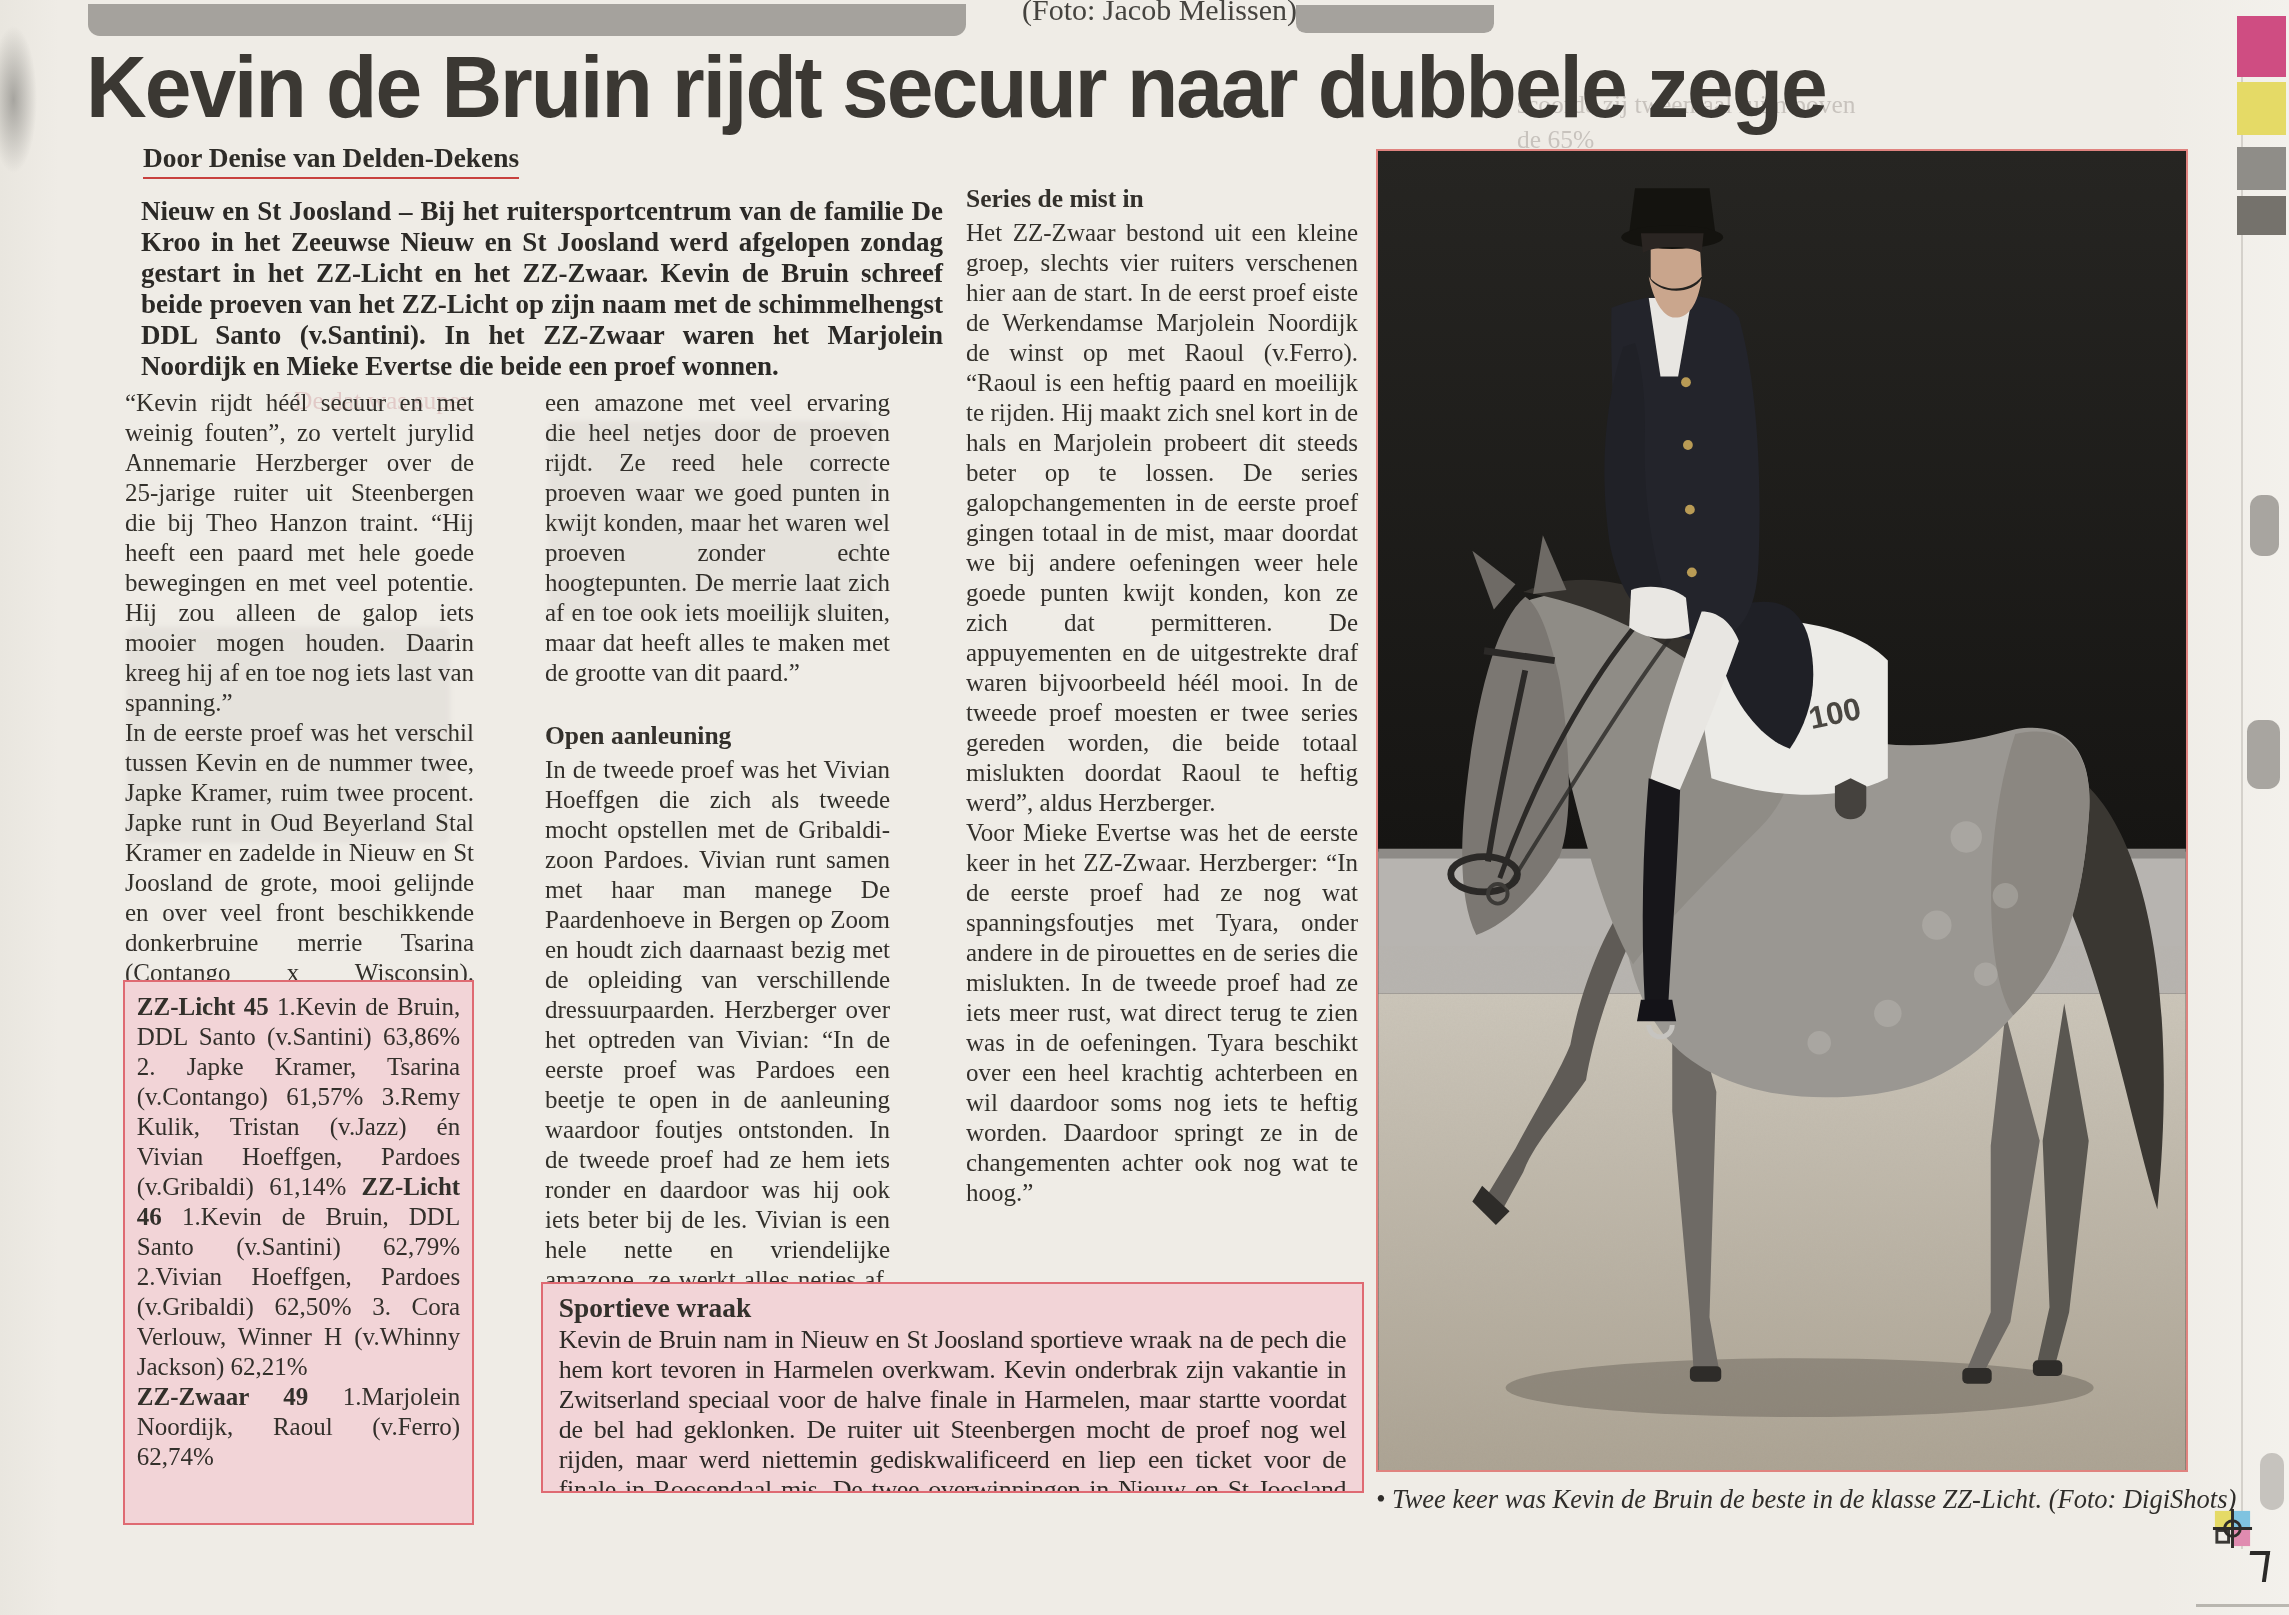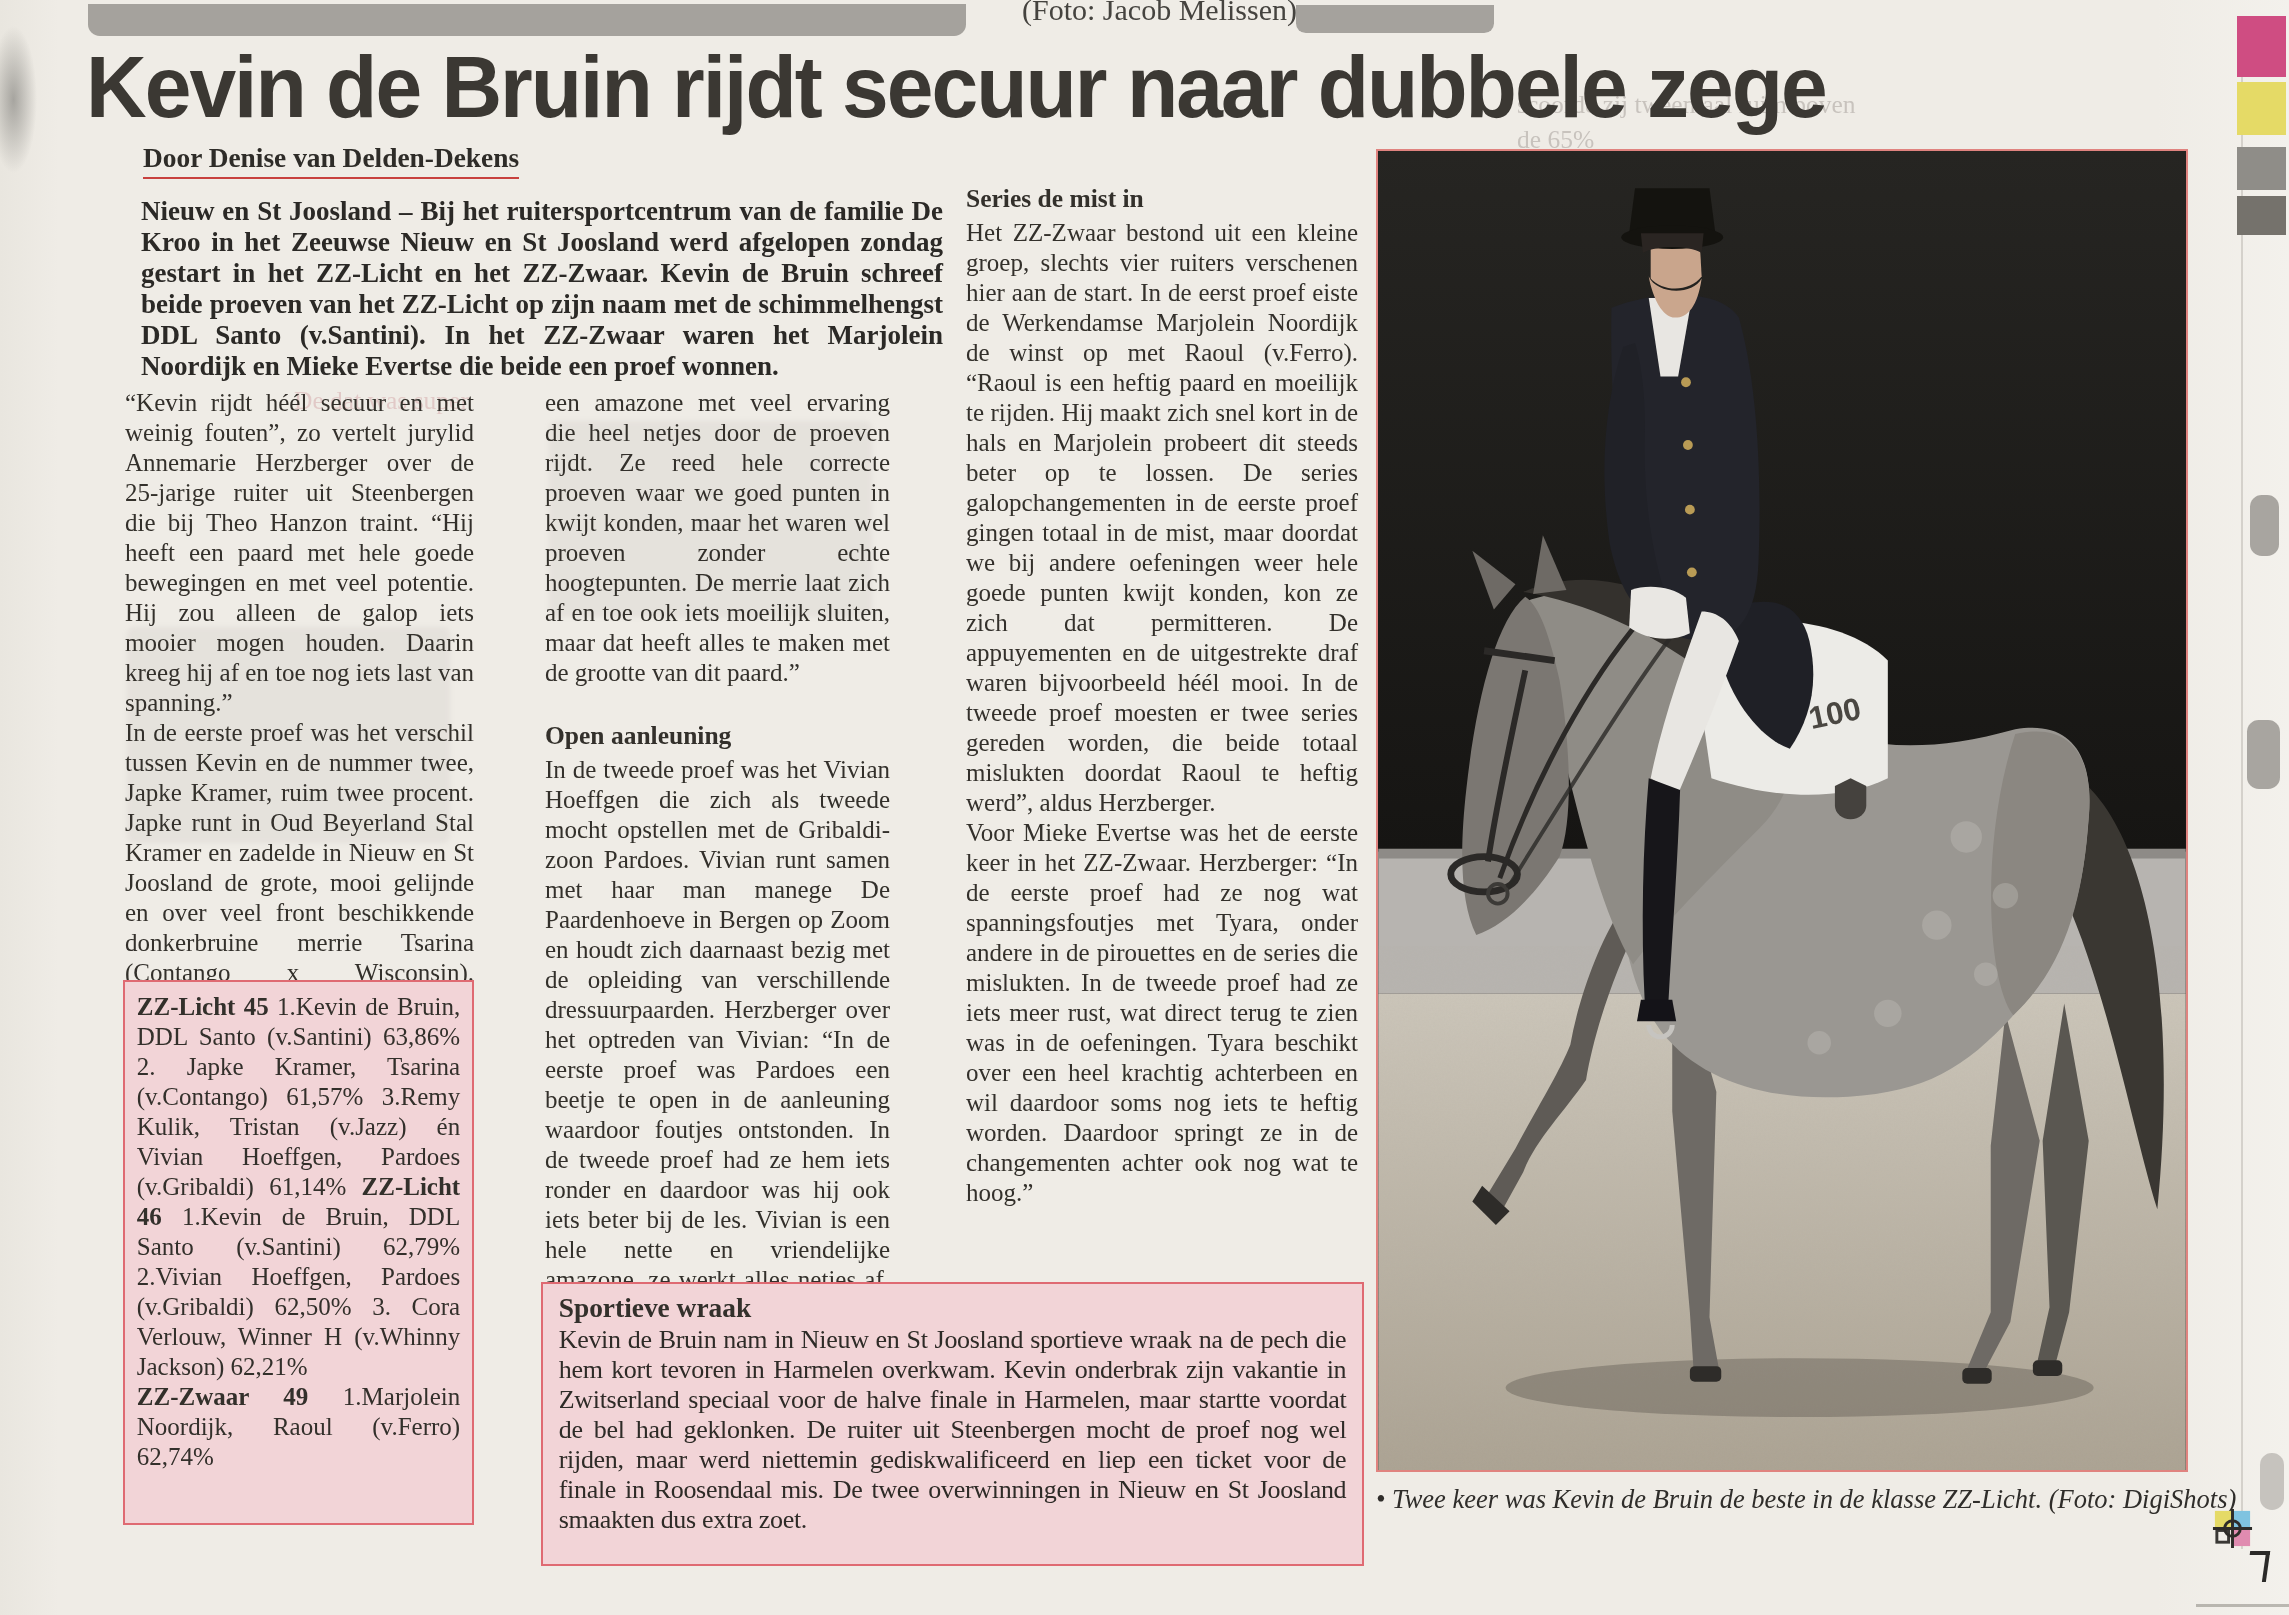--- a/index.html
+++ b/index.html
@@ -84,21 +84,21 @@
     <h3>Open aanleuning</h3>
     <p>In de tweede proef was het Vivian Hoeffgen die zich als tweede mocht opstellen met de Gribaldi-zoon Pardoes. Vivian runt samen met haar man manege De Paardenhoeve in Bergen op Zoom en houdt zich daarnaast bezig met de opleiding van verschillende dressuurpaarden. Herzberger over het optreden van Vivian: “In de eerste proef was Pardoes een beetje te open in de aanleuning waardoor foutjes ontstonden. In de tweede proef had ze hem iets ronder en daardoor was hij ook iets beter bij de les. Vivian is een hele nette en vriendelijke amazone, ze werkt alles netjes af. Pardoes is een leuk paard met mogelijkheden.”</p>
   </div>
 
   <div class="abs col" style="left:966px;top:184px;width:392px;">
     <h3 class="first">Series de mist in</h3>
     <p>Het ZZ-Zwaar bestond uit een kleine groep, slechts vier ruiters verschenen hier aan de start. In de eerst proef eiste de Werkendamse Marjolein Noordijk de winst op met Raoul (v.Ferro). “Raoul is een heftig paard en moeilijk te rijden. Hij maakt zich snel kort in de hals en Marjolein probeert dit steeds beter op te lossen. De series galopchangementen in de eerste proef gingen totaal in de mist, maar doordat we bij andere oefeningen weer hele goede punten kwijt konden, kon ze zich dat permitteren. De appuyementen en de uitgestrekte draf waren bijvoorbeeld héél mooi. In de tweede proef moesten er twee series gereden worden, die beide totaal mislukten doordat Raoul te heftig werd”, aldus Herzberger.</p>
     <p>Voor Mieke Evertse was het de eerste keer in het ZZ-Zwaar. Herzberger: “In de eerste proef had ze nog wat spanningsfoutjes met Tyara, onder andere in de pirouettes en de series die mislukten. In de tweede proef had ze iets meer rust, wat direct terug te zien was in de oefeningen. Tyara beschikt over een heel krachtig achterbeen en wil daardoor soms nog iets te heftig worden. Daardoor springt ze in de changementen achter ook nog wat te hoog.”</p>
   </div>
 
-  <div class="abs pinkbox story" style="left:541px;top:1282px;width:823px;height:284px;">
+  <div class="abs pinkbox story" style="left:541px;top:1282px;width:823px;height:211px;">
     <div class="title">Sportieve wraak</div>
     <p class="body">Kevin de Bruin nam in Nieuw en St Joosland sportieve wraak na de pech die hem kort tevoren in Harmelen overkwam. Kevin onderbrak zijn vakantie in Zwitserland speciaal voor de halve finale in Harmelen, maar startte voordat de bel had geklonken. De ruiter uit Steenbergen mocht de proef nog wel rijden, maar werd niettemin gediskwalificeerd en liep een ticket voor de finale in Roosendaal mis. De twee overwinningen in Nieuw en St Joosland smaakten dus extra zoet.</p>
   </div>
 
   <div class="abs photo" style="left:1376px;top:149px;width:812px;height:1323px;">
     <svg width="808" height="1319" viewBox="0 0 824 1346">
       <defs>
         <linearGradient id="bgDark" x1="0" y1="0" x2="0" y2="1">
           <stop offset="0" stop-color="#262522"></stop>
             <stop offset="1" stop-color="#161513"></stop>

